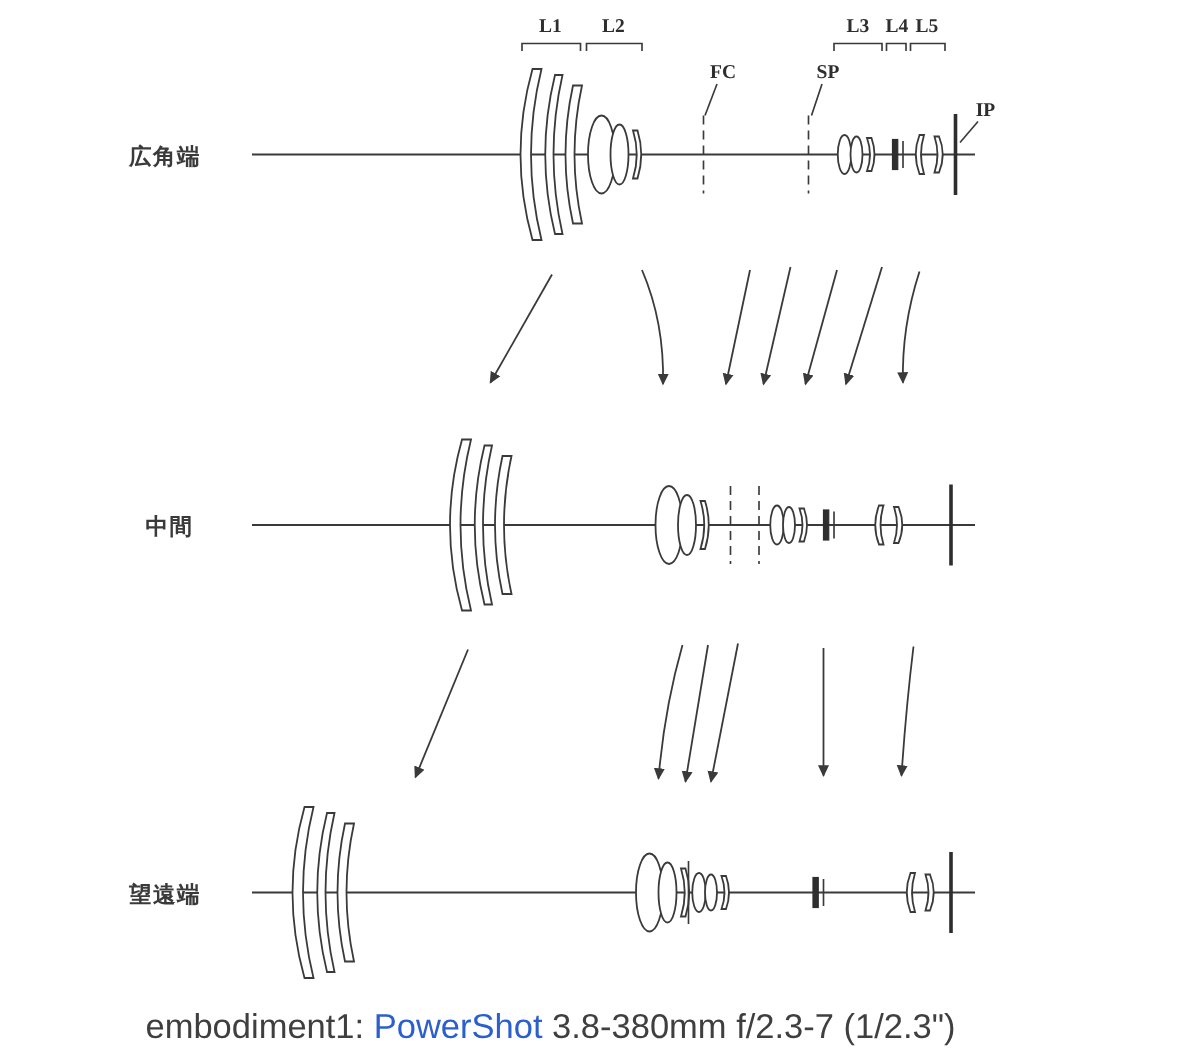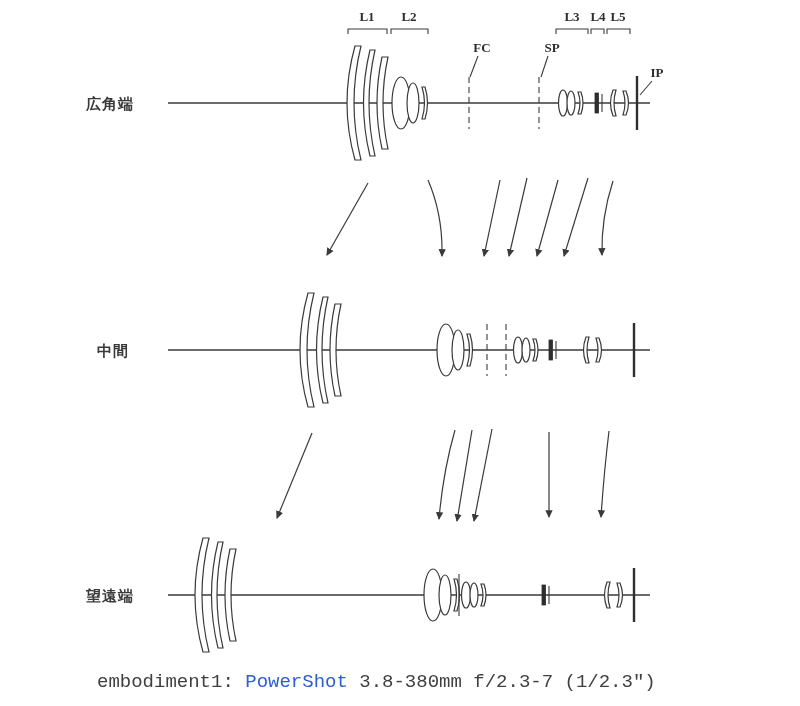--- a/index.html
+++ b/index.html
@@ -7,21 +7,21 @@
   svg{display:block;}
   .lens{fill:#ffffff;stroke:#3a3a3a;stroke-width:1.2;}
   .darklens{fill:#2e2e2e;stroke:#2e2e2e;stroke-width:0.8;}
   .stroke{fill:none;stroke:#3a3a3a;stroke-width:1.1;}
   .axis{stroke:#3a3a3a;stroke-width:1.4;}
   .dash{stroke:#3a3a3a;stroke-width:1.1;stroke-dasharray:6 4;fill:none;}
   .ipline{stroke:#2e2e2e;stroke-width:2.4;}
   .arrowline{fill:none;stroke:#3a3a3a;stroke-width:1.2;}
   .grouplabel{font-family:"Liberation Serif",serif;font-size:13px;font-weight:bold;fill:#2e2e2e;}
   .rowlabel{font-family:"DejaVu Sans",sans-serif;font-size:15px;font-weight:bold;fill:#3a3a3a;letter-spacing:1px;}
-  .caption{position:absolute;left:97px;top:671px;font-size:19px;color:#3f3f3f;font-family:Liberation Mono, monospace;white-space:nowrap;}
+  .caption{position:absolute;left:97px;top:671px;font-size:23px;color:#3f3f3f;font-family:Liberation Sans, sans-serif;white-space:nowrap;}
   .caption .link{color:#2b5fce;text-decoration:none;cursor:pointer;}
 </style>
 </head>
 <body>
 
 <div class="page">
 
 <svg width="800" height="660" viewBox="0 0 800 660">
   <defs>
     <marker id="arrow" viewBox="0 0 8 8" refX="6.5" refY="4" markerWidth="7" markerHeight="7" orient="auto">

